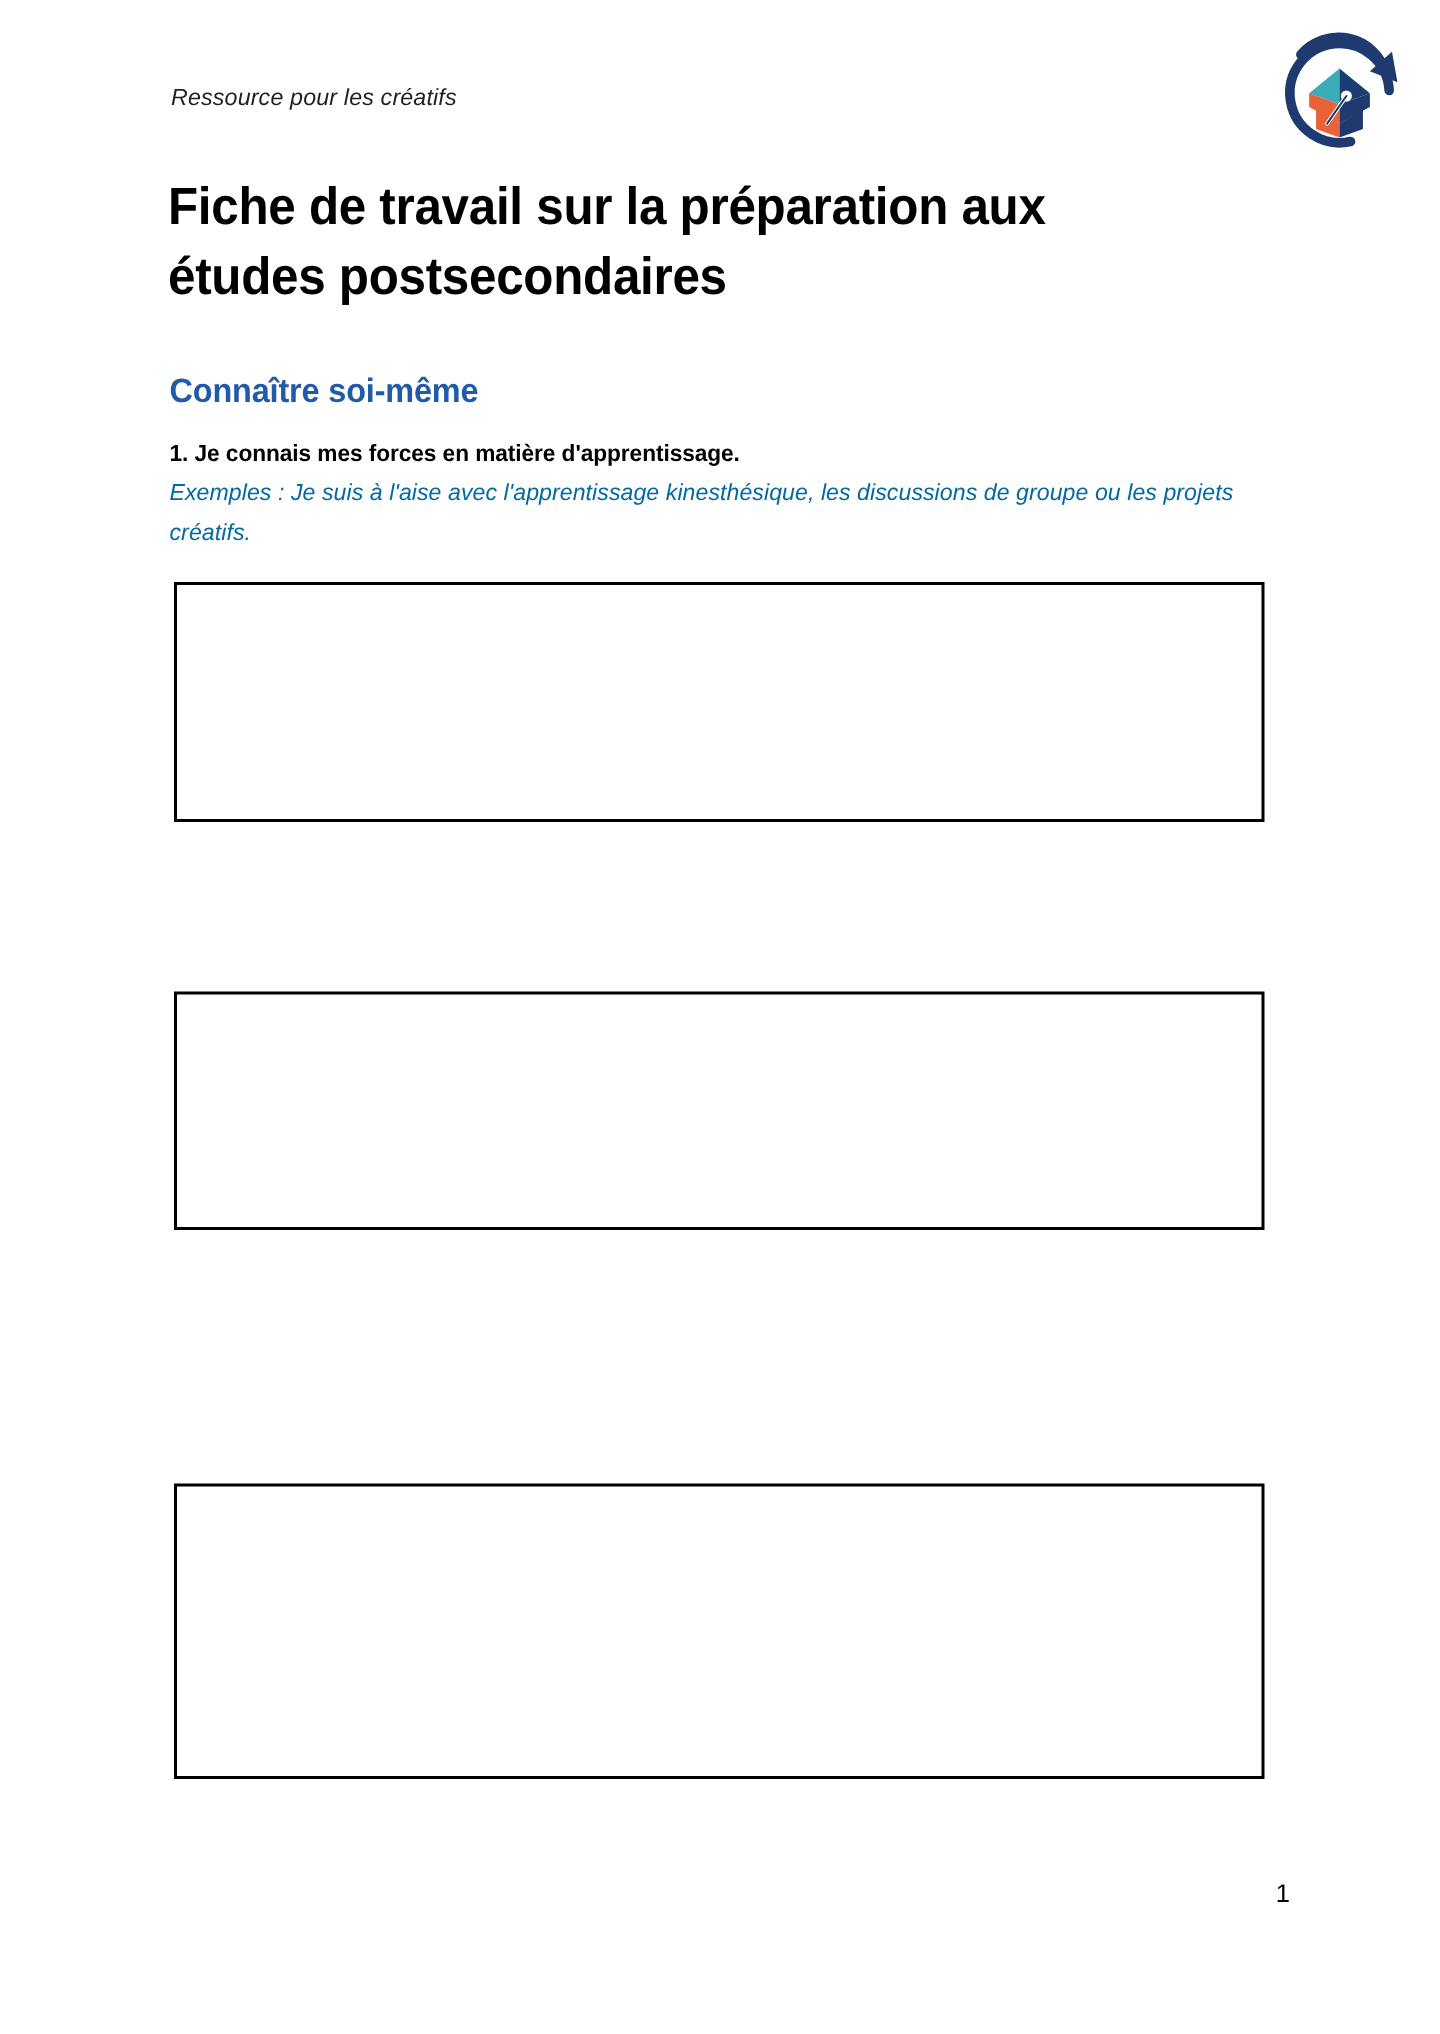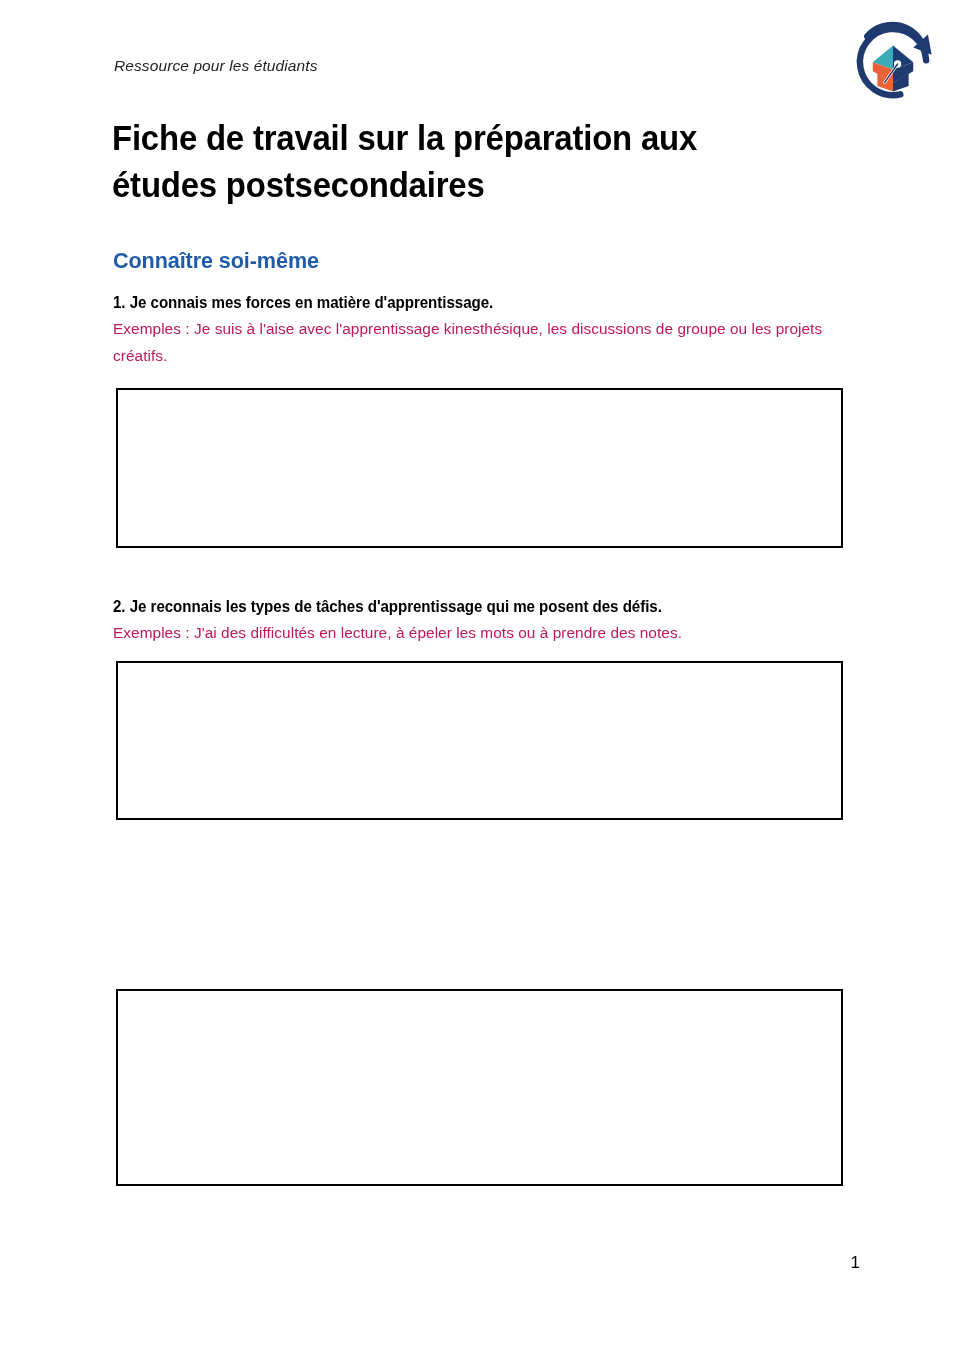--- a/index.html
+++ b/index.html
@@ -94,21 +94,22 @@
     transform: scaleX(0.97);
     transform-origin: left top;
     color: #000000;
     margin: 0;
     letter-spacing: -0.05px;
   }
 
   .q-example {
     font-size: 15.4px;
     line-height: 26.5px;
-    color: #be185d;
+    font-style: italic;
+    color: #0369a1;
     margin: 0;
     letter-spacing: 0.05px;
     white-space: pre-wrap;
   }
 
   
   .answer-box {
     position: absolute;
     border: 2px solid #000000;
     background: #ffffff;
@@ -125,21 +126,21 @@
     font-size: 17px;
     color: #000000;
   }
 </style>
 </head>
 <body>
 
 <div class="page">
 
   <div class="header-row">
-    <div class="eyebrow">Ressource pour les étudiants</div>
+    <div class="eyebrow">Ressource pour les créatifs</div>
 
     <div class="logo">
       <svg viewBox="0 0 100 100" xmlns="http://www.w3.org/2000/svg">
 
         <path d="M 86 46
                  A 36 36 0 1 0 58 83" fill="none" stroke="#1F3A6E" stroke-width="7" stroke-linecap="round"></path>
         <path d="M 22 20
                  A 36 36 0 0 1 84 34" fill="none" stroke="#1F3A6E" stroke-width="7" stroke-linecap="round"></path>
 
         <polygon points="88,18 92,40 72,32" fill="#1F3A6E"></polygon>
@@ -166,23 +167,19 @@
   <div class="doc-title">Fiche de travail sur la préparation aux études postsecondaires</div>
 
   <div class="section-heading" id="section-heading" style="color: rgb(31, 91, 168);">Connaître soi-même</div>
 
   <div class="q-block" style="top: 290px;">
     <p class="q-prompt">1. Je connais mes forces en matière d'apprentissage.</p>
     <p class="q-example">Exemples : Je suis à l'aise avec l'apprentissage kinesthésique, les discussions de groupe ou les projets créatifs.</p>
   </div>
   <div class="answer-box" style="left:116px; top:388px; width:727px; height:160px;"></div>
 
-  <div class="q-block" style="top: 594px;">
-    <p class="q-prompt">2. Je reconnais les types de tâches d'apprentissage qui me posent des défis.</p>
-    <p class="q-example">Exemples : J'ai des difficultés en lecture, à épeler les mots ou à prendre des notes.</p>
-  </div>
   <div class="answer-box" style="left:116px; top:661px; width:727px; height:159px;"></div>
 
   <div class="answer-box" style="left:116px; top:989px; width:727px; height:197px;"></div>
 
   <div class="page-number">1</div>
 
 </div>
 
 </body></html>

